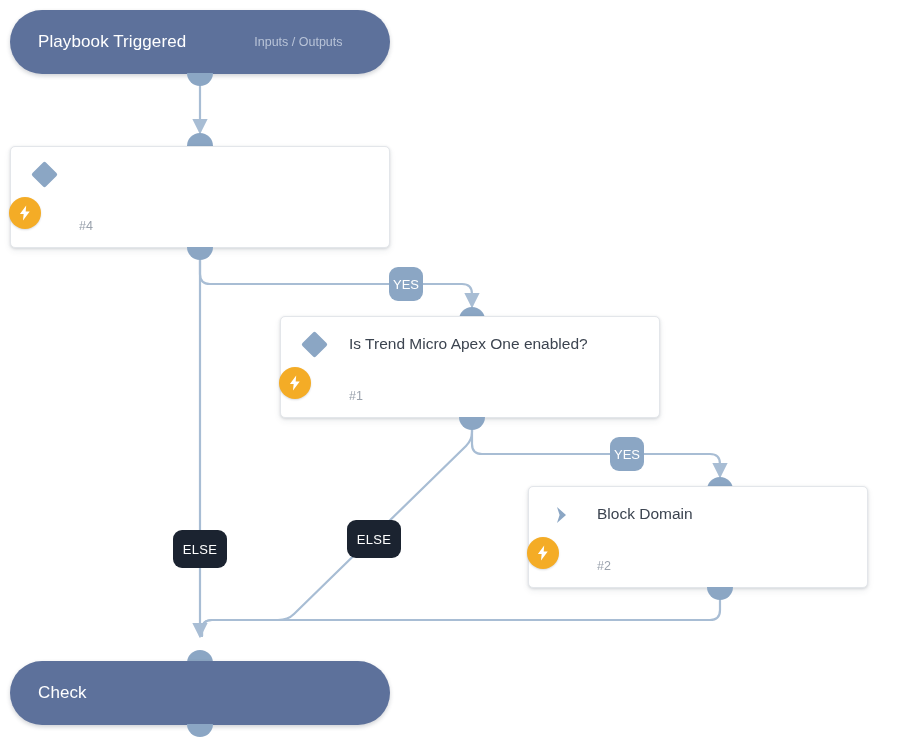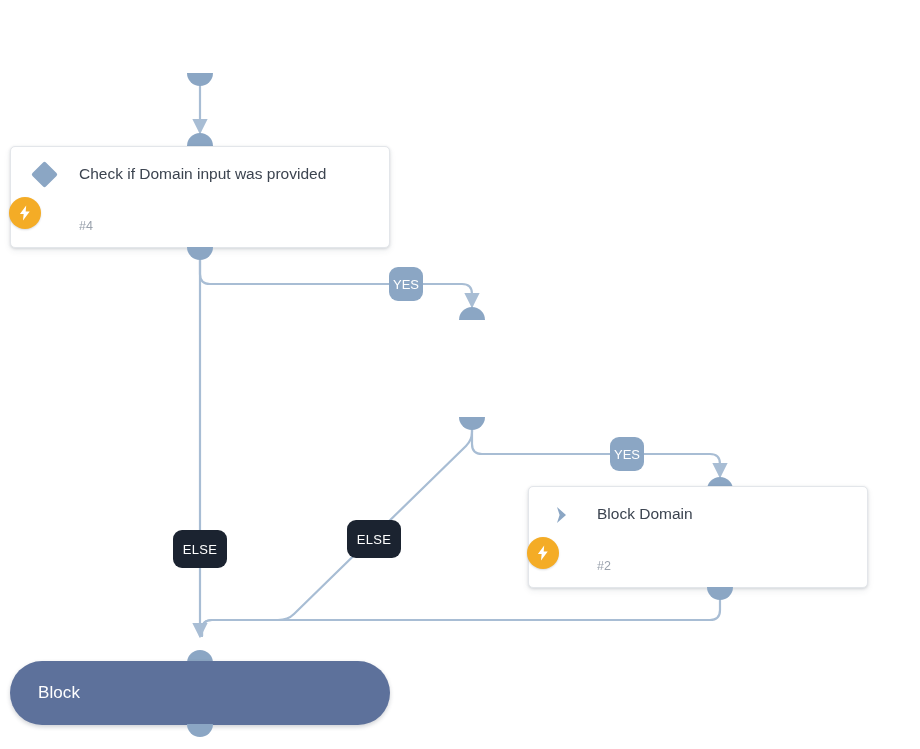--- a/index.html
+++ b/index.html
@@ -165,36 +165,49 @@
       <path d="M 200 253 L 200 636" marker-end="url(#arrow)"></path>
 
       <path d="M 472 422 L 472 444 Q 472 454 482 454 L 710 454 Q 720 454 720 464 L 720 476" marker-end="url(#arrow)"></path>
 
       <path d="M 472 422 L 472 432 Q 472 440 466 446 L 294 614 Q 288 620 278 620 L 212 620 Q 202 620 202 630 L 202 636"></path>
 
       <path d="M 720 592 L 720 610 Q 720 620 710 620 L 212 620 Q 202 620 202 630 L 202 636"></path>
     </g>
   </svg>
 
+  <div class="node terminal-node" style="left:10px; top:10px; width:380px; height:64px;">
+    <span class="terminal-title">Playbook Triggered</span>
+    <span class="terminal-sub">Inputs / Outputs</span>
+  </div>
   <div class="handle out" style="left:187px; top:73px;"></div>
 
   <div class="handle in" style="left:187px; top:133px;"></div>
   <div class="node card-node" style="left:10px; top:146px; width:380px; height:102px;">
     <span class="diamond-icon"></span>
-    <span class="card-title">Check if Domain input was provided</span>
     <span class="bolt-badge">
       <svg width="18" height="18" viewBox="0 0 24 24" aria-hidden="true">
         <path d="M13.6 2 L5.2 13.4 h5.0 L9.3 22 L18.3 10.1 h-5.4 Z" fill="#ffffff"></path>
       </svg>
     </span>
     <span class="card-ref">#4</span>
   </div>
   <div class="handle out" style="left:187px; top:247px;"></div>
 
   <div class="handle in" style="left:459px; top:307px;"></div>
+  <div class="node card-node" style="left:280px; top:316px; width:380px; height:102px;">
+    <span class="diamond-icon"></span>
+    <span class="card-title">Is Trend Micro Apex One enabled?</span>
+    <span class="bolt-badge">
+      <svg width="18" height="18" viewBox="0 0 24 24" aria-hidden="true">
+        <path d="M13.6 2 L5.2 13.4 h5.0 L9.3 22 L18.3 10.1 h-5.4 Z" fill="#ffffff"></path>
+      </svg>
+    </span>
+    <span class="card-ref">#1</span>
+  </div>
   <div class="handle out" style="left:459px; top:417px;"></div>
 
   <div class="handle in" style="left:707px; top:477px;"></div>
   <div class="node card-node" style="left:528px; top:486px; width:340px; height:102px;">
     <span class="chevron-icon">
       <svg width="24" height="24" viewBox="0 0 24 24" aria-hidden="true">
         <path d="M6 4 L15 12 L6 20 L8.6 12 Z" fill="#8ba6c4"></path>
       </svg>
     </span>
     <span class="card-title">Block Domain</span>
@@ -202,21 +215,21 @@
       <svg width="18" height="18" viewBox="0 0 24 24" aria-hidden="true">
         <path d="M13.6 2 L5.2 13.4 h5.0 L9.3 22 L18.3 10.1 h-5.4 Z" fill="#ffffff"></path>
       </svg>
     </span>
     <span class="card-ref">#2</span>
   </div>
   <div class="handle out" style="left:707px; top:587px;"></div>
 
   <div class="handle in" style="left:187px; top:650px;"></div>
   <div class="node terminal-node" style="left:10px; top:661px; width:380px; height:64px;">
-    <span class="terminal-title">Block</span>
+    <span class="terminal-title">Check</span>
   </div>
   <div class="handle out" style="left:187px; top:724px;"></div>
 
   <div class="edge-label yes" style="left:389px; top:267px;">YES</div>
 
   <div class="edge-label yes" style="left:610px; top:437px;">YES</div>
 
   <div class="edge-label else" style="left:173px; top:530px;">ELSE</div>
 
   <div class="edge-label else" style="left:347px; top:520px;">ELSE</div>

